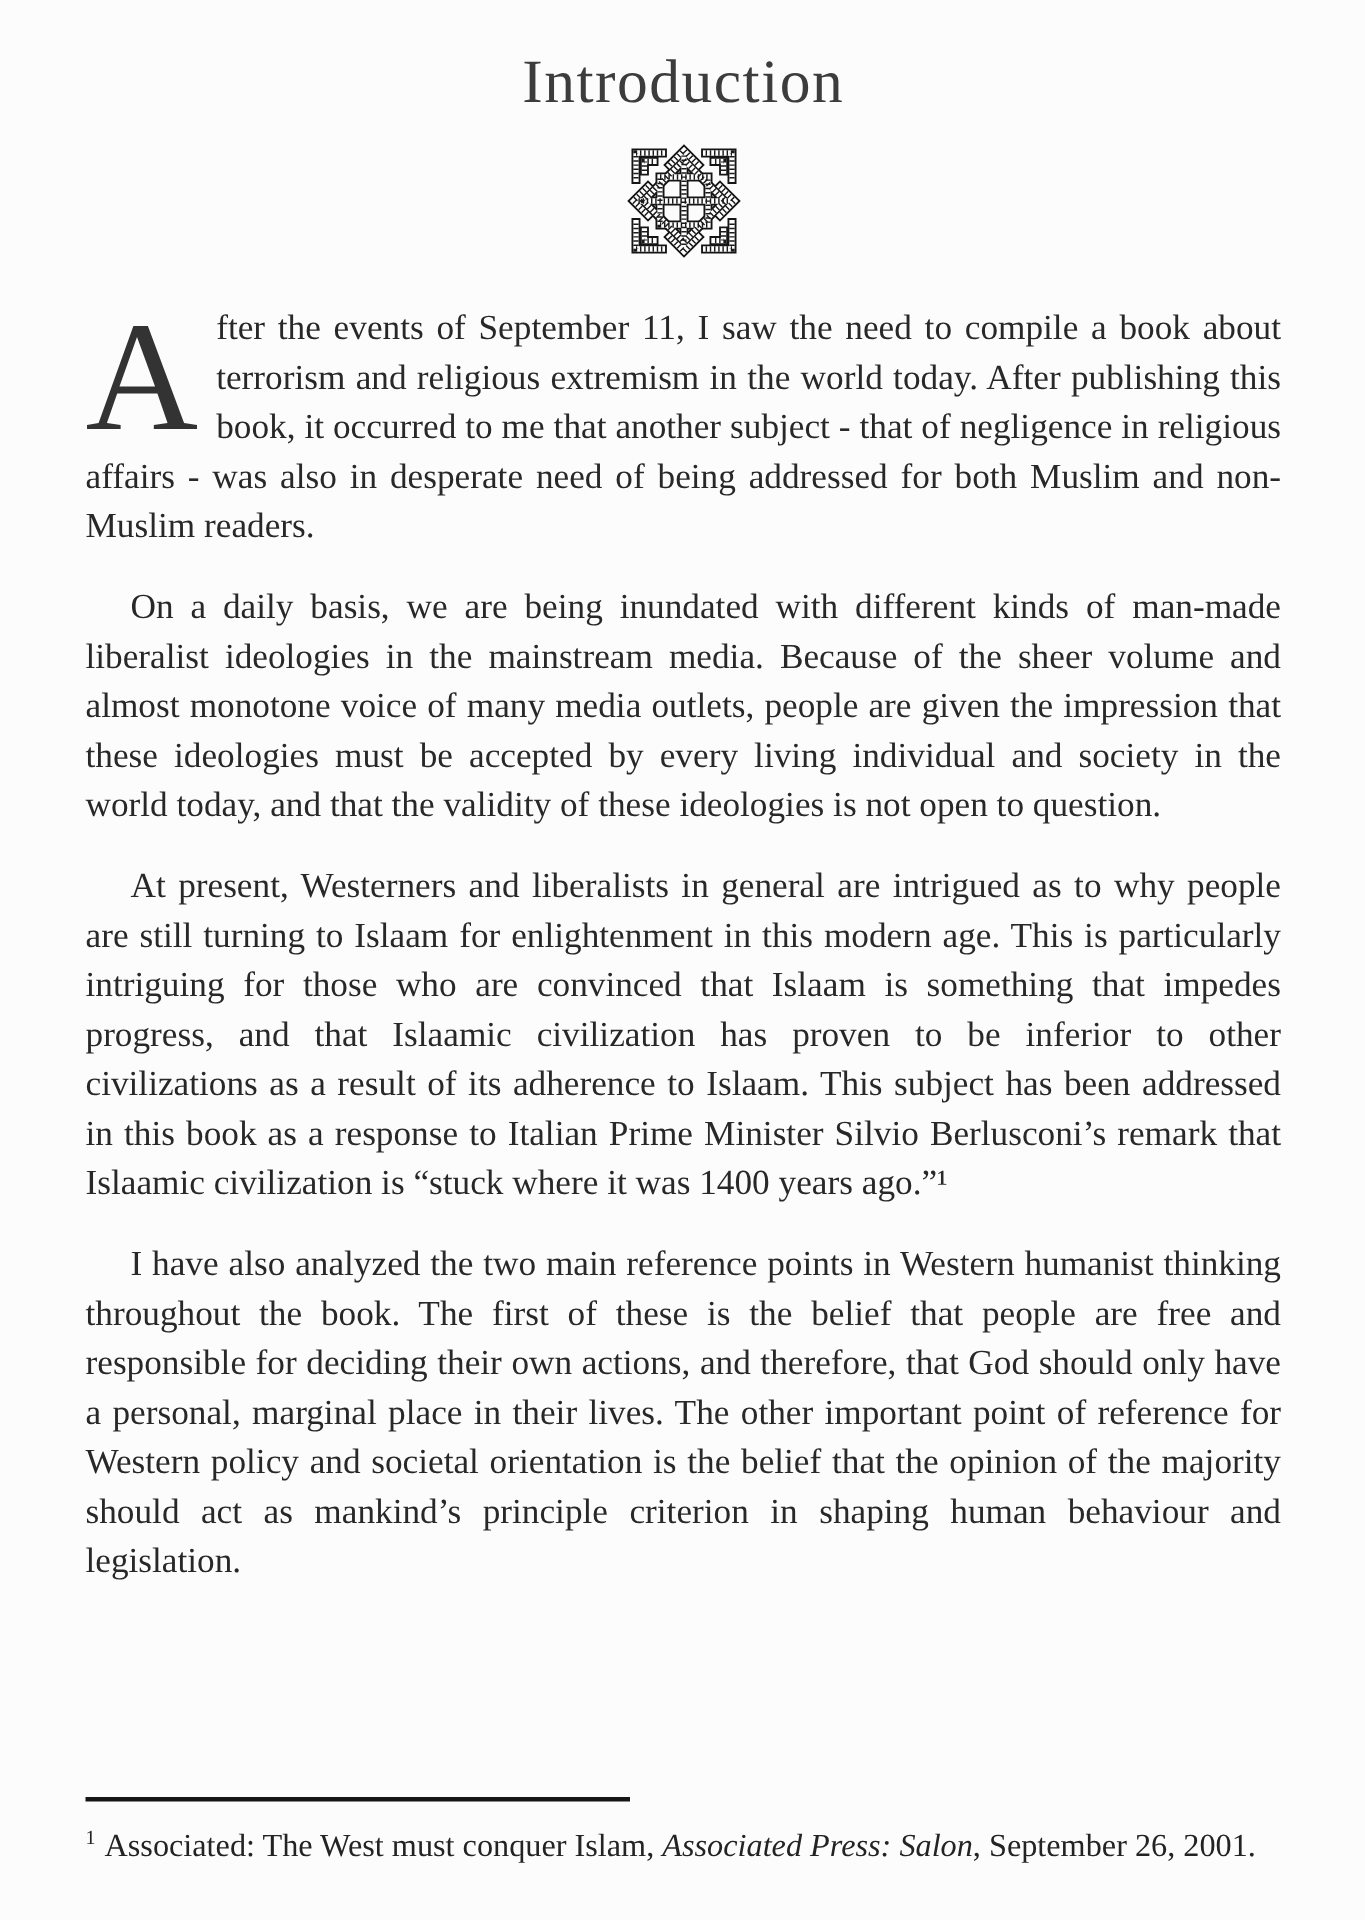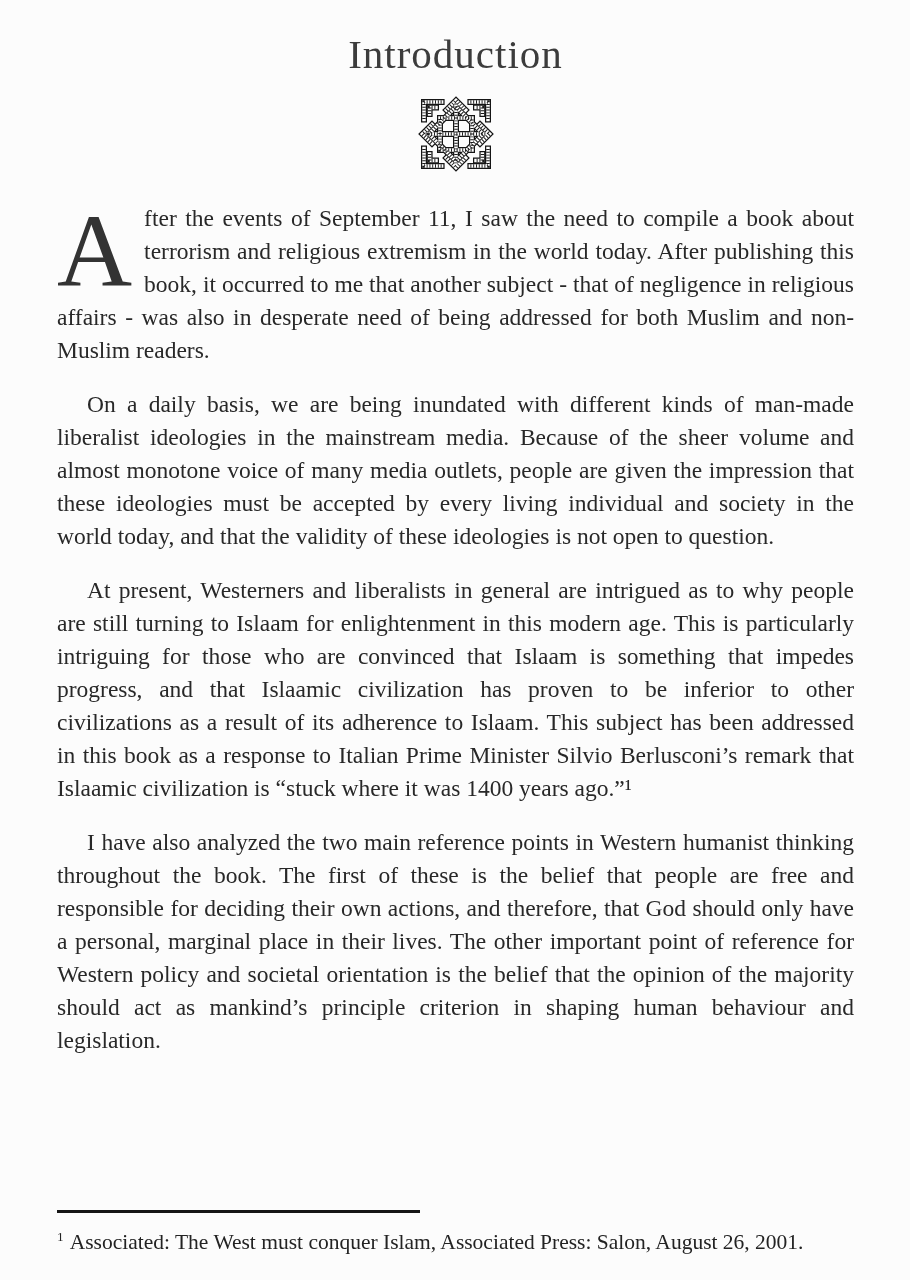--- a/index.html
+++ b/index.html
@@ -2,21 +2,21 @@
 <html><head>
 <meta charset="utf-8">
 <style>
   html,body{margin:0;padding:0;background:#e8e8e8;}
   .page{
     position:relative;
     width:910px;height:1280px;
     margin:0 auto;
     background:#fcfcfc;
     box-sizing:border-box;
-    padding:26px 56px 22px 57px;
+    padding:26px 56px 34px 57px;
     display:flex;flex-direction:column;
     font-family:"Liberation Serif","DejaVu Serif",serif;
     color:#282828;
     overflow:hidden;
   }
   .chapter-title{
     text-align:center;
     font-size:41px;
     font-weight:normal;
     letter-spacing:1px;
@@ -58,21 +58,21 @@
     line-height:31px;
     text-align:justify;
     color:#232323;
   }
   .footnote-text sup{
     font-size:0.62em;
     vertical-align:super;
     line-height:0;
     margin-right:6px;
   }
-  .footnote-text .it{}
+  .footnote-text .it{font-style:italic;}
 </style>
 </head>
 <body>
 
 <div class="page">
 
   <h1 class="chapter-title">Introduction</h1>
 
   <div class="ornament-wrap">
     <span>
@@ -145,17 +145,17 @@
 
     <p class="indent">At present, Westerners and liberalists in general are intrigued as to why people are still turning to Islaam for enlightenment in this modern age. This is particularly intriguing for those who are convinced that Islaam is something that impedes progress, and that Islaamic civilization has proven to be inferior to other civilizations as a result of its adherence to Islaam. This subject has been addressed in this book as a response to Italian Prime Minister Silvio Berlusconi’s remark that Islaamic civilization is “stuck where it was 1400 years ago.”¹</p>
 
     <p class="indent">I have also analyzed the two main reference points in Western humanist thinking throughout the book. The first of these is the belief that people are free and responsible for deciding their own actions, and therefore, that God should only have a personal, marginal place in their lives. The other important point of reference for Western policy and societal orientation is the belief that the opinion of the majority should act as mankind’s principle criterion in shaping human behaviour and legislation.</p>
 
   </div>
 
   <div class="footnote-block">
     <div class="footnote-rule"></div>
     <div class="footnote-text">
-      <sup>1</sup><span>Associated: The West must conquer Islam, </span><span class="it">Associated Press: Salon</span><span>, August 26, 2001.</span>
+      <sup>1</sup><span>Associated: The West must conquer Islam, </span><span class="it">Associated Press: Salon</span><span>, September 26, 2001.</span>
     </div>
   </div>
 
 </div>
 
 </body></html>

